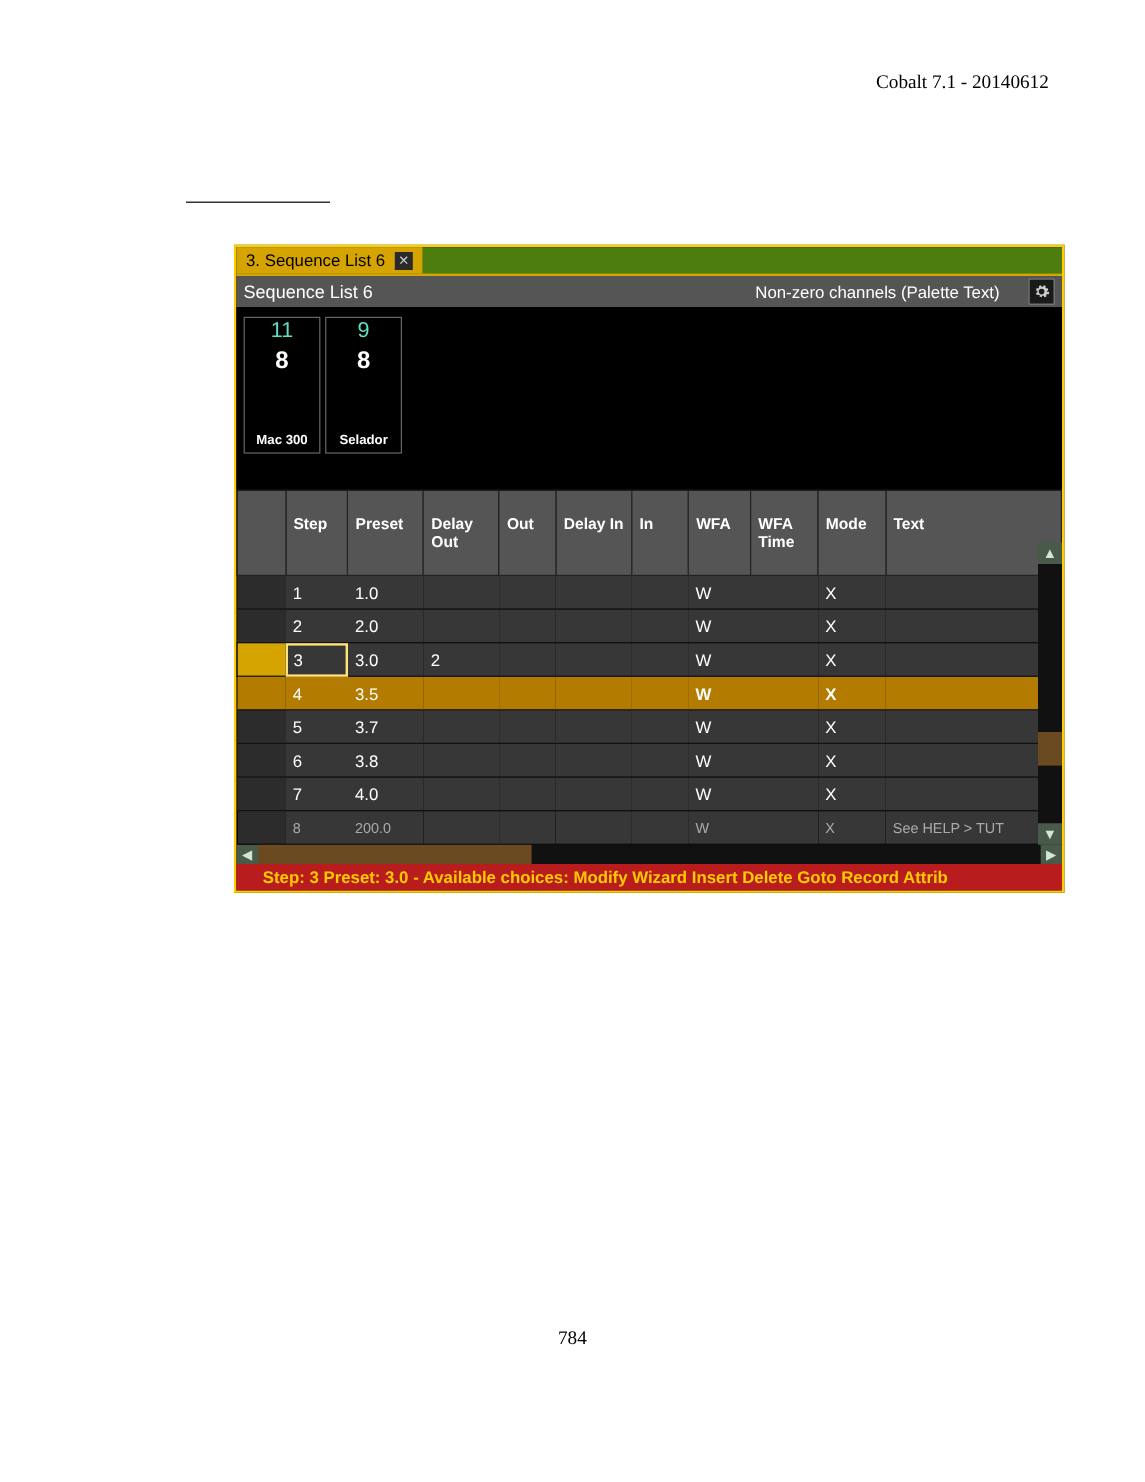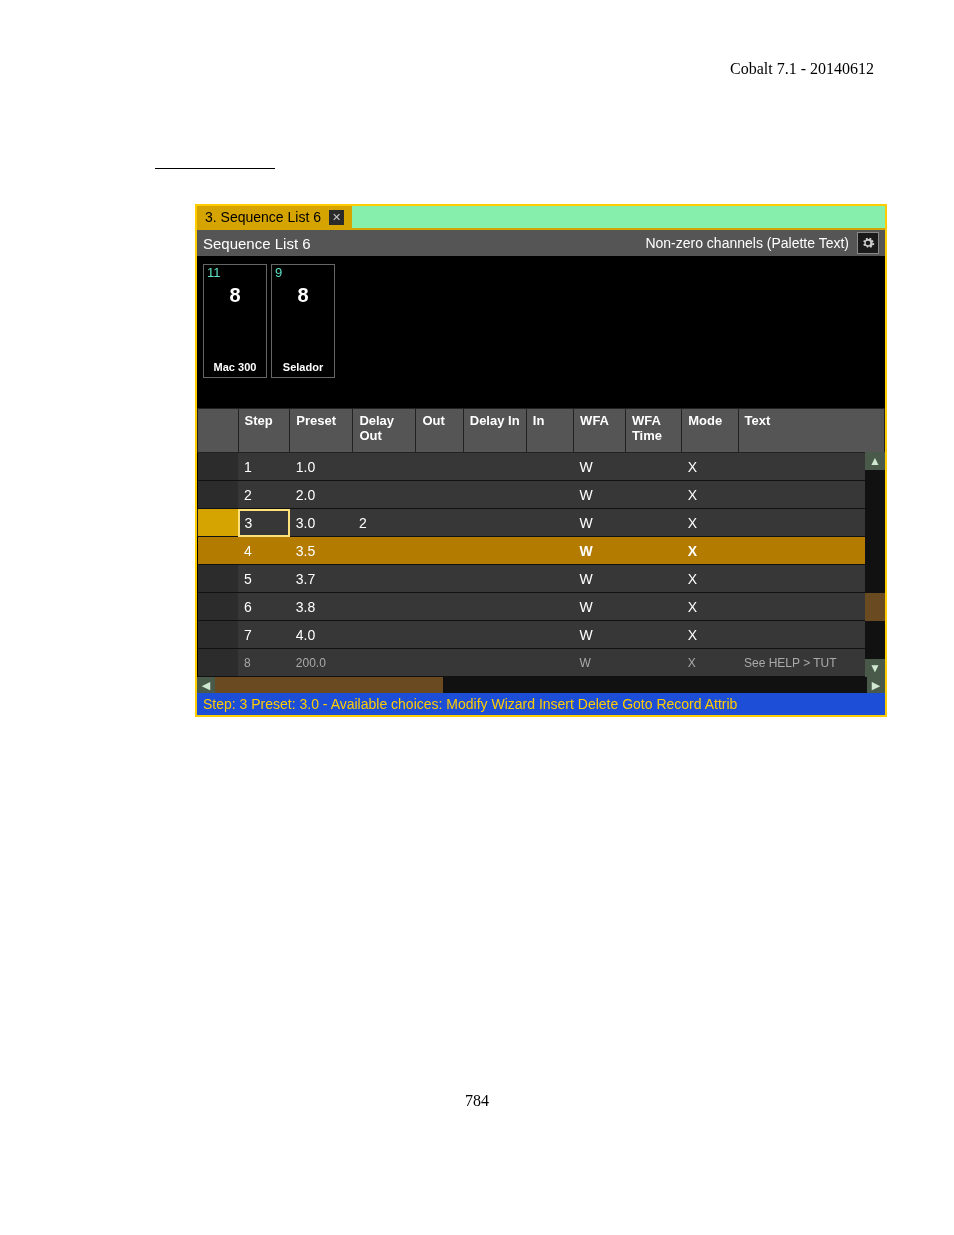--- a/index.html
+++ b/index.html
@@ -60,21 +60,21 @@
   }
   .amp { font-size: 16px; padding: 0 2px 4px 2px; }
   .screenshot {
     margin-left: 40px;
     width: 692px;
     border: 2px solid #ffcc00;
     background: #000;
     font-family: "Segoe UI", Tahoma, sans-serif;
   }
   .ss-tabbar {
-    background: #86efac;
+    background: #4d7c0f;
     border-bottom: 2px solid #d6a400;
     display: flex;
   }
   .ss-tab {
     background: #d6a400;
     color: #000;
     padding: 3px 8px 3px 8px;
     font-size: 14px;
     display: flex;
     align-items: center;
@@ -92,21 +92,21 @@
   .ss-titlebar {
     background: #555;
     color: #fff;
     display: flex;
     align-items: center;
     padding: 2px 6px;
     font-size: 15px;
   }
   .ss-titlebar .title-strong { font-weight: normal; flex: 0 0 auto; }
   .ss-titlebar .spacer { flex: 1; }
-  .ss-titlebar .right-text { font-size: 14px; margin-right: 8px; }
+  .ss-titlebar .right-text { font-size: 14px; margin-right: 24px; }
   .gear {
     width: 22px; height: 22px;
     background: #1a1a1a;
     border: 1px solid #888;
     display: flex; align-items: center; justify-content: center;
     color: #ddd;
   }
   .ss-channels {
     background: #000;
     height: 152px;
@@ -115,34 +115,34 @@
     padding: 8px 6px;
   }
   .chbox {
     width: 64px; height: 114px;
     border: 1px solid #666;
     display: flex;
     flex-direction: column;
     color: #fff;
     font-size: 12px;
   }
-  .chbox .num { text-align: left; color: #5fe0c4; font-size: 13px; padding: 0 3px; }
+  .chbox .num { text-align: center; color: #5fe0c4; font-size: 18px; padding: 0 3px; }
   .chbox .val { text-align: center; font-size: 20px; font-weight: bold; padding-top: 4px; flex: 1; }
   .chbox .lbl { text-align: center; font-size: 11px; padding: 4px 0; font-weight: bold; }
   .ss-table {
     width: 100%;
     border-collapse: collapse;
     color: #fff;
     font-size: 14px;
   }
   .ss-table th {
     background: #555;
     text-align: left;
     font-weight: bold;
-    padding: 4px 6px;
+    padding: 20px 6px;
     border: 1px solid #222;
     vertical-align: top;
     font-size: 13px;
     height: 44px;
   }
   .ss-table td {
     padding: 3px 6px;
     border-bottom: 1px solid #111;
     height: 28px;
     font-size: 14px;
@@ -177,31 +177,31 @@
     display: flex;
   }
   .hscroll .arr {
     width: 18px; background:#4a5a4a;
     display:flex;align-items:center;justify-content:center;
     color:#cfe8cf; font-size: 11px;
   }
   .hscroll .track { flex:1; background:#111; position:relative; }
   .hscroll .thumb { position:absolute; top:0; bottom:0; left:0; width: 35%; background:#6a4a20; }
   .statusbar {
-    background:#1d4ed8;
+    background:#b91c1c;
     color:#ffcc00;
-    font-weight: normal;
-    font-size: 14px;
-    padding: 3px 6px;
+    font-weight: bold;
+    font-size: 14px;
+    padding: 3px 22px;
     white-space: nowrap;
     overflow: hidden;
   }
   .page-num {
     position: absolute;
-    bottom: 125px;
+    bottom: 110px;
     left: 0; right: 0;
     text-align: center;
     font-size: 16px;
   }
 </style>
 </head>
 <body>
 
 <div class="page">
   <div class="header-version">Cobalt 7.1 - 20140612</div>

